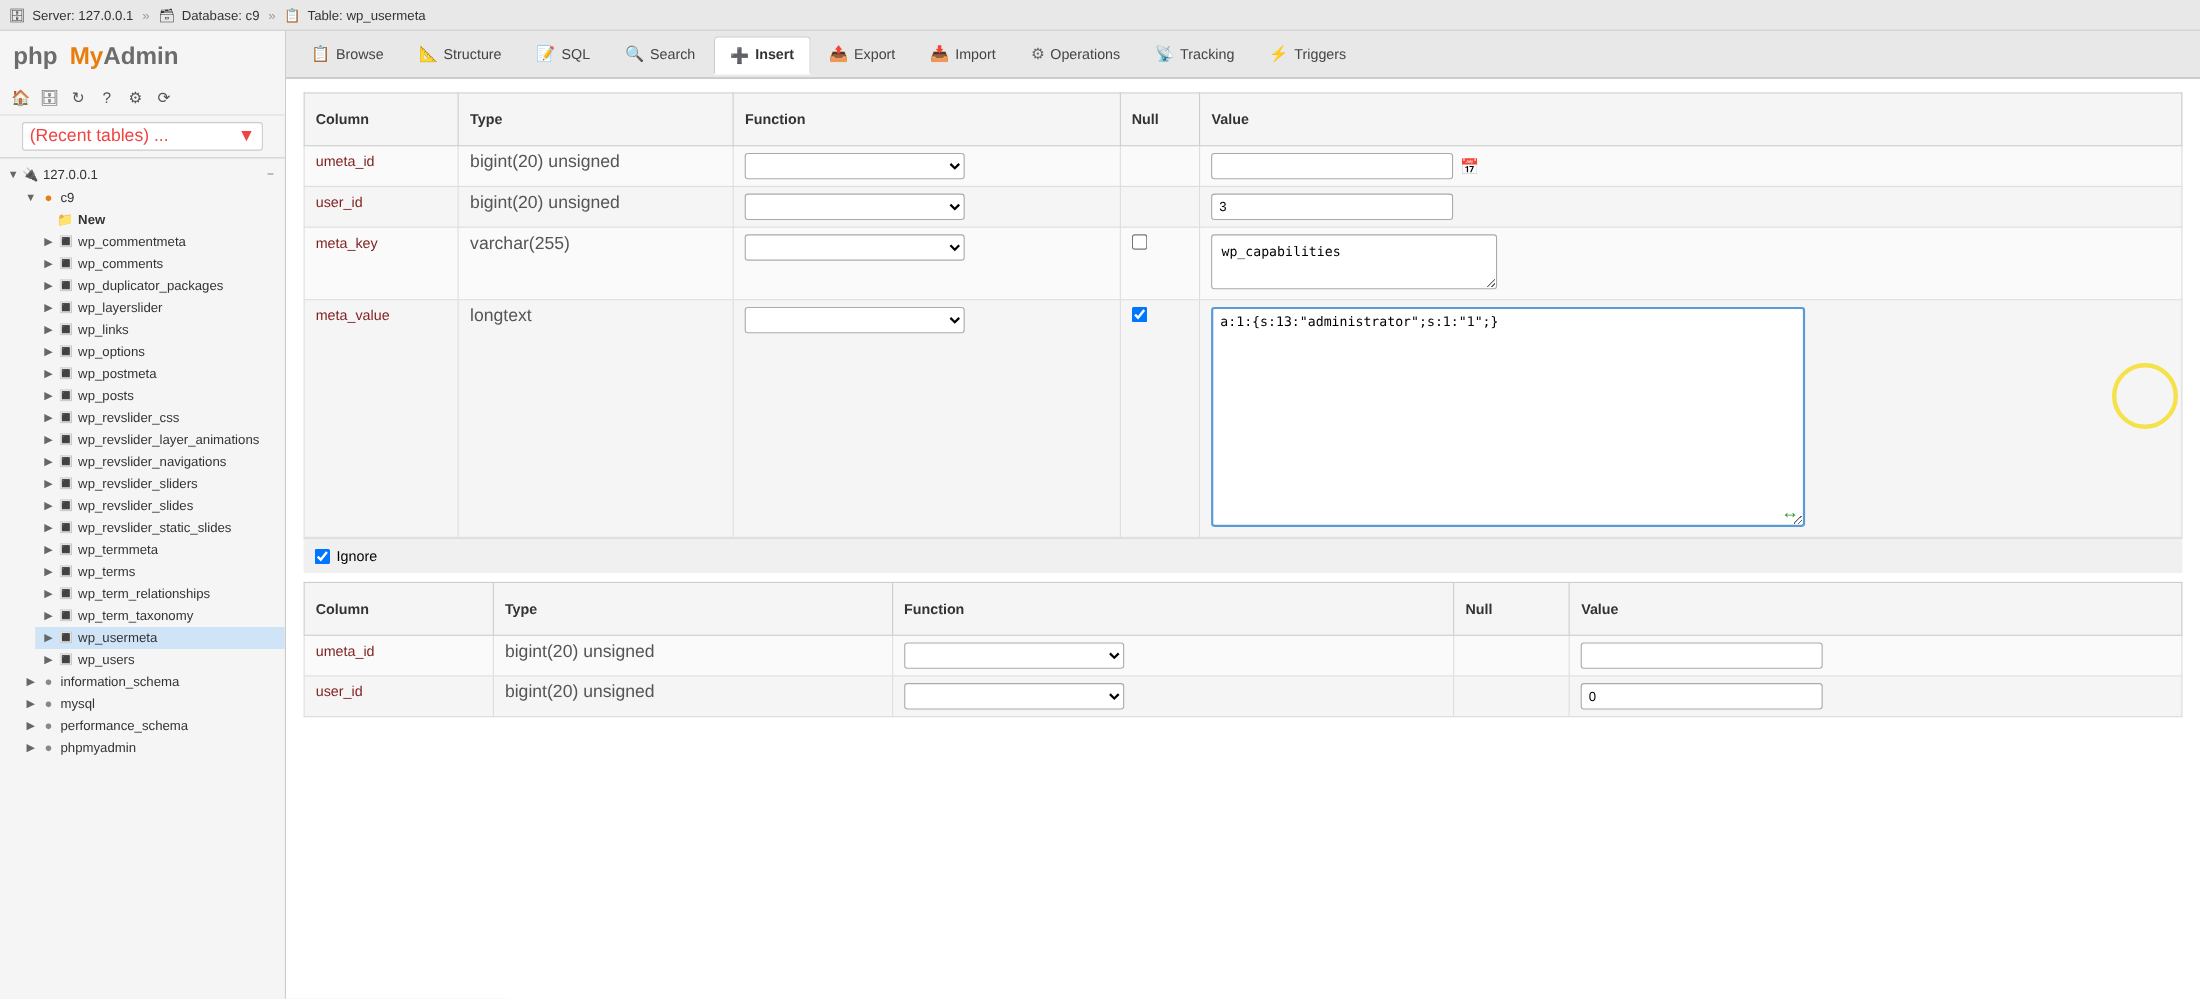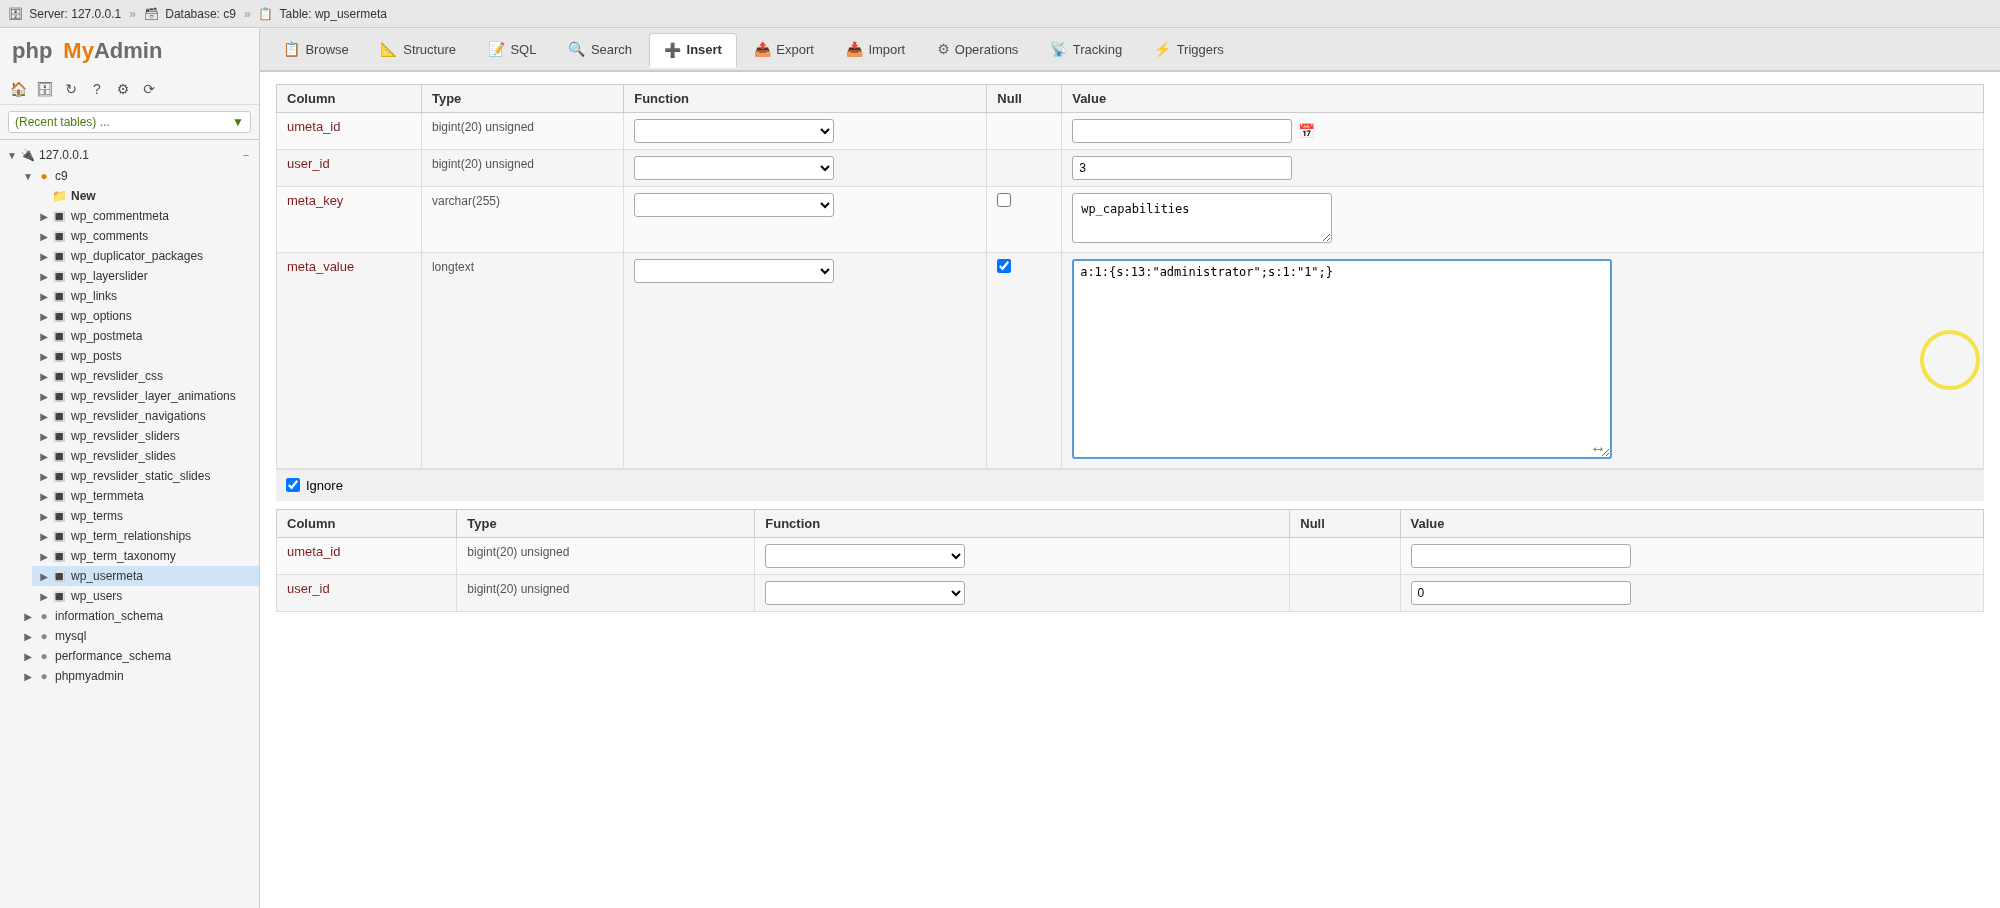--- a/index.html
+++ b/index.html
@@ -55,30 +55,30 @@
       background: #f5f5f5;
       border-bottom: 1px solid #ddd;
     }
     .sidebar-toolbar-icon {
       width: 22px; height: 22px;
       display: flex; align-items: center; justify-content: center;
       cursor: pointer; color: #555; font-size: 14px;
     }
 
     .sidebar-dropdown {
-      margin: 6px 8px;
+      margin: 6px 20px;
       display: flex;
       align-items: center;
       background: white;
       border: 1px solid #ccc;
       border-radius: 3px;
       padding: 3px 6px;
       cursor: pointer;
-      font-size: 12px;
-      color: #4d7c0f;
+      font-size: 16px;
+      color: #ef4444;
       justify-content: space-between;
     }
 
     .sidebar-divider {
       height: 1px;
       background: #ccc;
       margin: 4px 0;
     }
 
     .sidebar-collapse-btn {
@@ -153,21 +153,21 @@
       background: white;
     }
 
     
     .insert-table {
       width: 100%;
       border-collapse: collapse;
     }
     .insert-table thead th {
       text-align: left;
-      padding: 6px 10px;
+      padding: 16px 10px;
       background: #f5f5f5;
       border: 1px solid #ccc;
       font-weight: bold;
       color: #333;
       font-size: 13px;
     }
     .insert-table tbody td {
       padding: 6px 10px;
       border: 1px solid #ddd;
       vertical-align: top;
@@ -201,21 +201,21 @@
       font-size: 12px;
       font-family: monospace;
       resize: both;
     }
 
     .null-checkbox {
       width: 14px; height: 14px; cursor: pointer;
     }
 
     .col-name { font-weight: normal; color: #7f1d1d; }
-    .col-type { font-weight: normal; color: #555; font-size: 12px; }
+    .col-type { font-weight: normal; color: #555; font-size: 16px; }
 
     
     .go-btn-row {
       padding: 8px 10px;
       background: #f0f0f0;
       border-top: 1px solid #ccc;
       text-align: right;
     }
     .go-btn {
       padding: 5px 20px;
@@ -226,21 +226,21 @@
       font-size: 13px;
       font-weight: bold;
     }
 
     
     .ignore-row {
       padding: 8px 10px;
       background: #f0f0f0;
       border-top: 1px solid #ddd;
       display: flex;
-      align-items: flex-start;
+      align-items: center;
       gap: 6px;
     }
 
     .textarea-wrapper {
       position: relative;
       display: inline-block;
     }
     .textarea-resize-corner {
       position: absolute;
       bottom: 6px;

